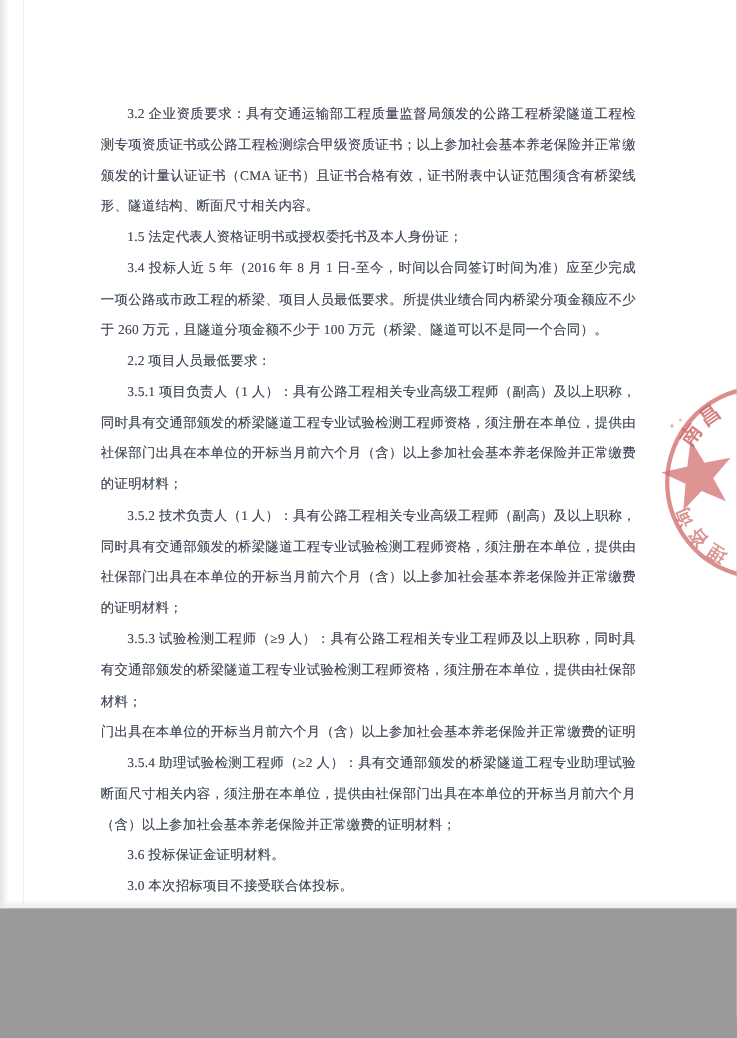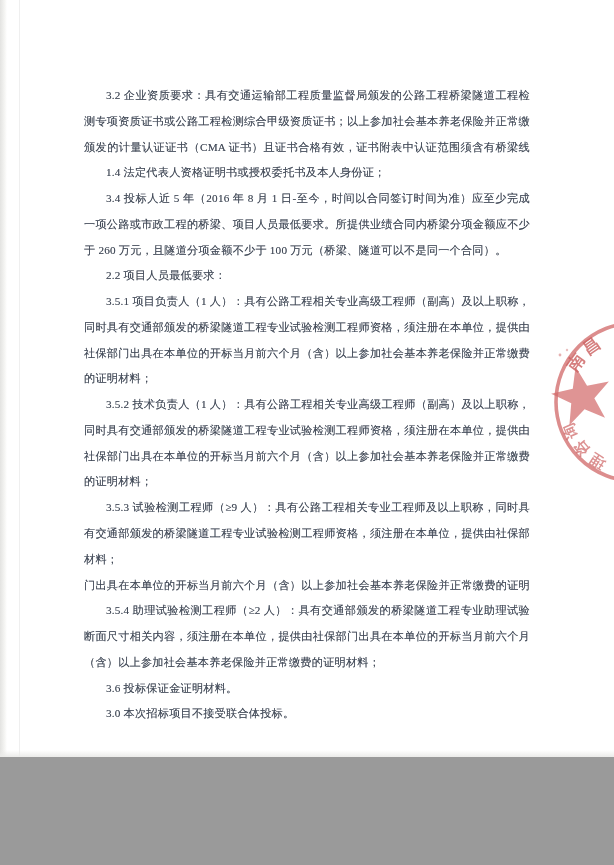--- a/index.html
+++ b/index.html
@@ -58,21 +58,22 @@
 
 <div class="page">
   <div class="edge-left"></div>
   <div class="edge-faint-line"></div>
   <div class="edge-bottom"></div>
 
   <div class="text-body">
       <div class="line indent fill">3.2 企业资质要求：具有交通运输部工程质量监督局颁发的公路工程桥梁隧道工程检</div>
       <div class="line fill">测专项资质证书或公路工程检测综合甲级资质证书；以上参加社会基本养老保险并正常缴费</div>
       <div class="line fill">颁发的计量认证证书（CMA 证书）且证书合格有效，证书附表中认证范围须含有桥梁线</div>
-      <div class="line indent">1.4 法定代表人资格证明书或授权委托书及本人身份证；</div>
+      <div class="line">形、隧道结构、断面尺寸相关内容。</div>
+      <div class="line indent">1.5 法定代表人资格证明书或授权委托书及本人身份证；</div>
       <div class="line indent fill">3.4 投标人近 5 年（2016 年 8 月 1 日-至今，时间以合同签订时间为准）应至少完成过</div>
       <div class="line fill">一项公路或市政工程的桥梁、项目人员最低要求。所提供业绩合同内桥梁分项金额应不少</div>
       <div class="line">于 260 万元，且隧道分项金额不少于 100 万元（桥梁、隧道可以不是同一个合同）。</div>
       <div class="line indent">2.2 项目人员最低要求：</div>
       <div class="line indent fill">3.5.1 项目负责人（1 人）：具有公路工程相关专业高级工程师（副高）及以上职称，</div>
       <div class="line fill">同时具有交通部颁发的桥梁隧道工程专业试验检测工程师资格，须注册在本单位，提供由</div>
       <div class="line fill">社保部门出具在本单位的开标当月前六个月（含）以上参加社会基本养老保险并正常缴费</div>
       <div class="line">的证明材料；</div>
       <div class="line indent fill">3.5.2 技术负责人（1 人）：具有公路工程相关专业高级工程师（副高）及以上职称，</div>
       <div class="line fill">同时具有交通部颁发的桥梁隧道工程专业试验检测工程师资格，须注册在本单位，提供由</div>

